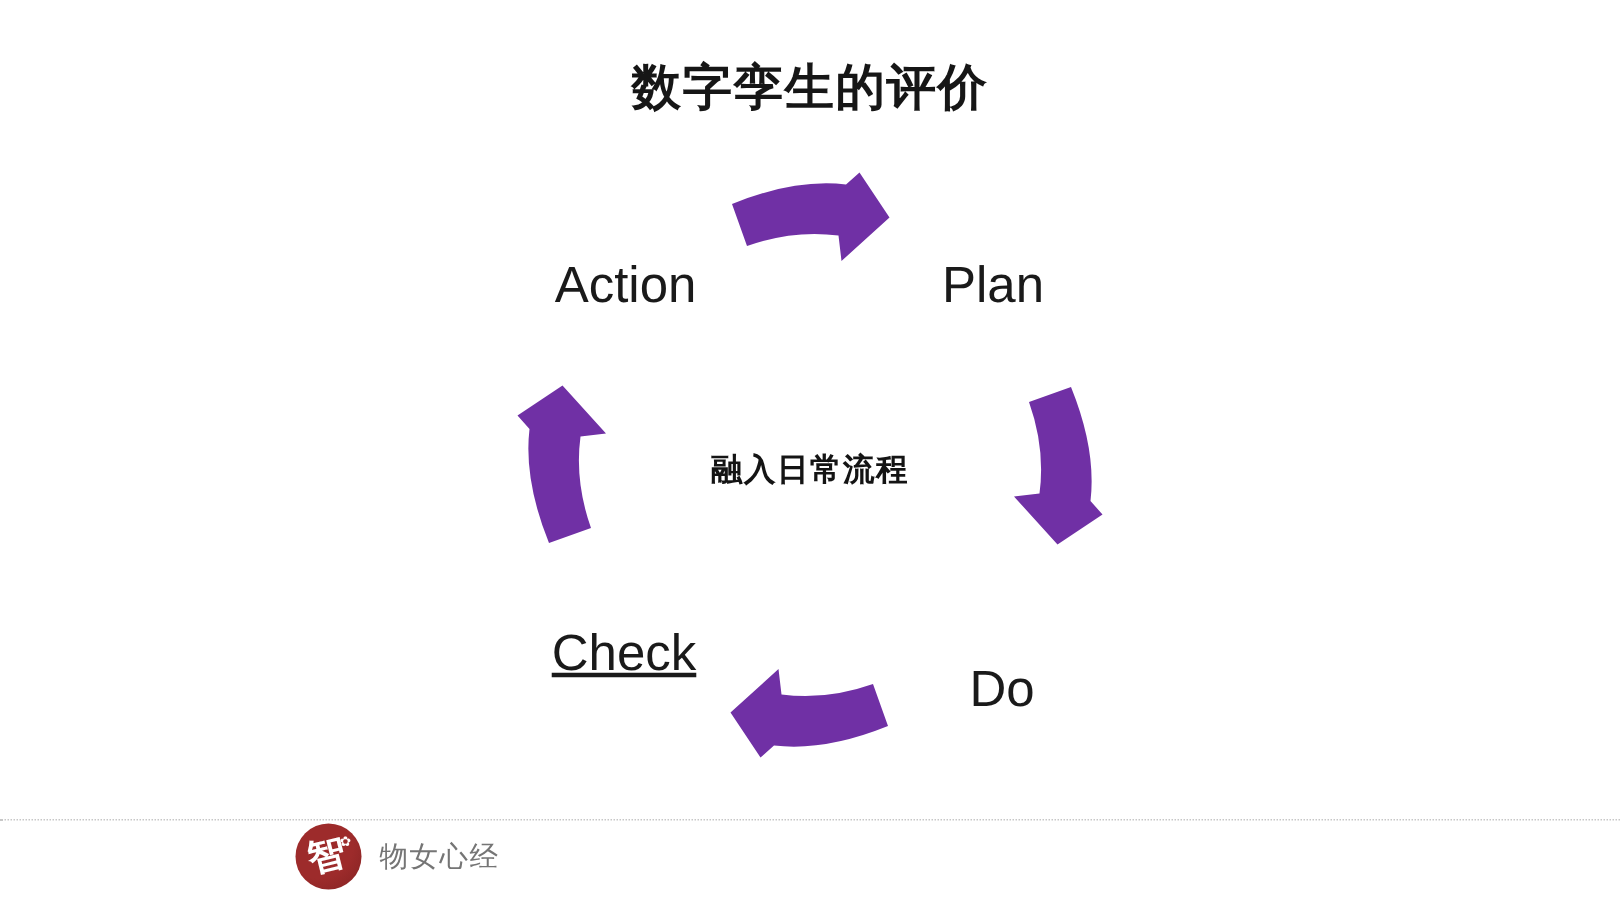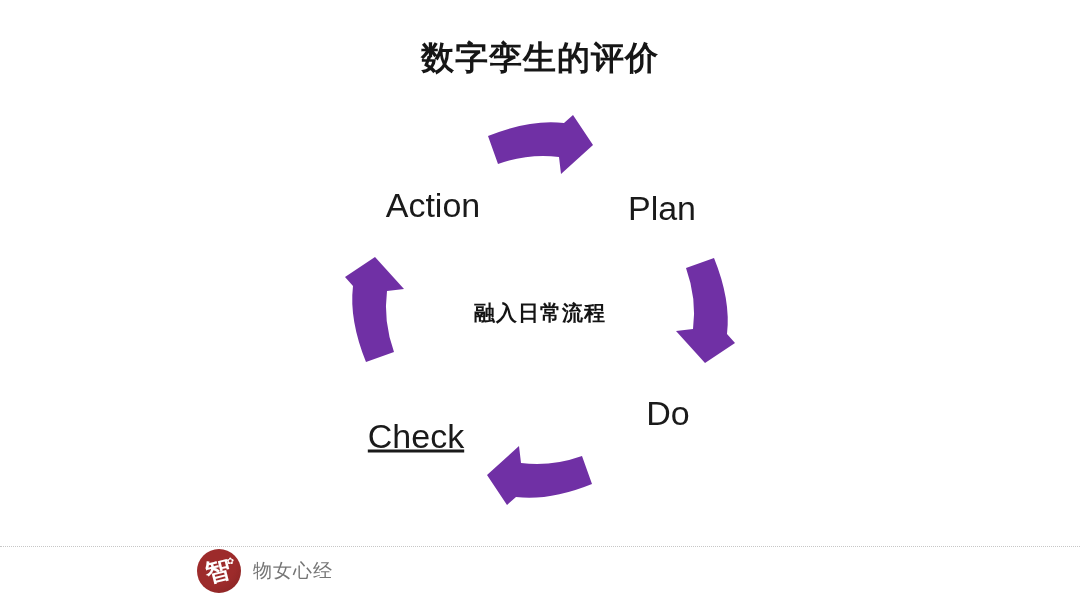--- a/index.html
+++ b/index.html
@@ -40,24 +40,24 @@
   }
   .arrow { fill: var(--arrow-color, #7030a5); }
   .stage {
     position: absolute;
     transform: translate(-50%, -50%);
     font-size: 34px;
     font-weight: 400;
     color: #1a1a1a;
     white-space: nowrap;
   }
-  .stage.action { left: 417px; top: 205px; margin-left: 16px; }
-  .stage.plan   { left: 662px; top: 208px; }
+  .stage.action { left: 417px; top: 191px; }
+  .stage.plan   { left: 662px; top: 191px; }
   .stage.check  { left: 416px; top: 436px; text-decoration: underline; }
-  .stage.do     { left: 668px; top: 413px; }
+  .stage.do     { left: 668px; top: 460px; }
   .caption {
     position: absolute;
     left: 540px;
     top: 313px;
     transform: translate(-50%, -50%);
     display: flex;
     flex-direction: column;
     align-items: center;
     gap: 13px;
     white-space: nowrap;

